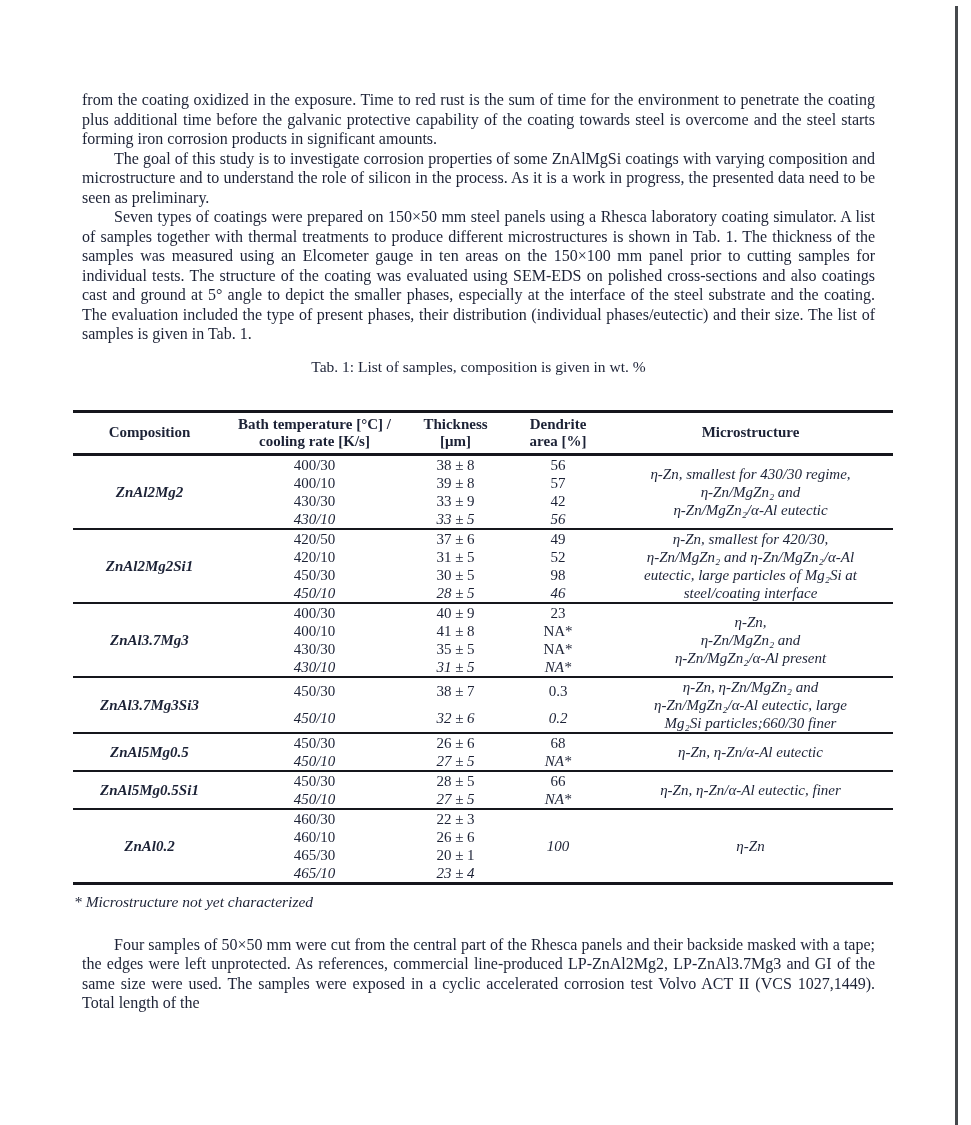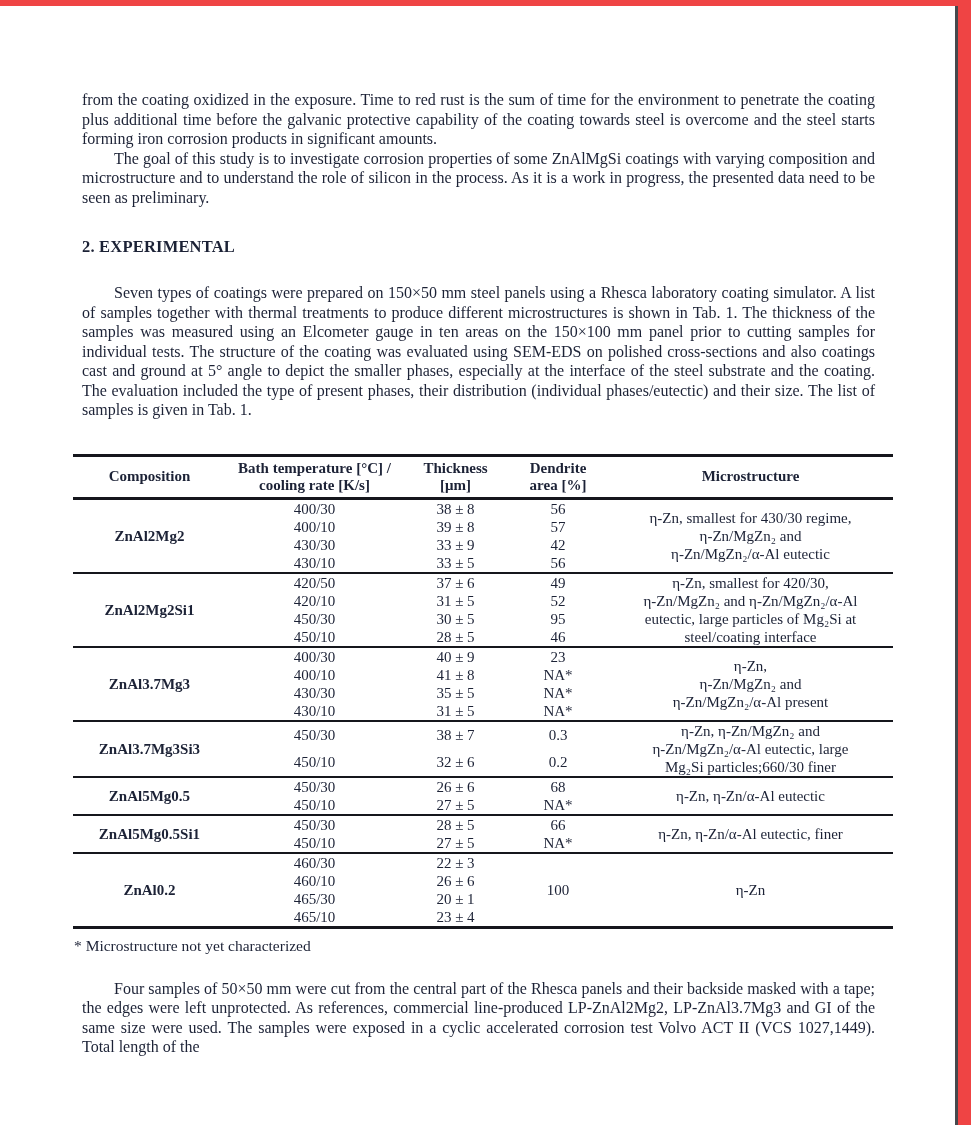--- a/index.html
+++ b/index.html
@@ -3,21 +3,21 @@
 <meta charset="utf-8">
 <style>
   html,body{margin:0;padding:0;}
   body{
     width:971px;height:1125px;
     background:#dde8ec;
     font-family:"Liberation Serif","DejaVu Serif",serif;
     color:#1c2236;
     -webkit-font-smoothing:antialiased;
   }
-  .frame{position:relative;width:971px;height:1125px;overflow:hidden;background:#ef4444;}
+  .frame{position:relative;width:971px;height:1125px;overflow:hidden;background:#ffffff;}
   .page{
     position:absolute;left:0;top:6px;width:958px;height:1119px;
     background:#ffffff;border-right:3px solid #46494d;box-sizing:border-box;
   }
   .content{padding:84px 80px 0 82px;}
   p{margin:0;text-align:justify;font-size:16px;line-height:1.22;}
   p.indent{text-indent:32px;}
   .section-heading{
     font-weight:bold;font-size:16.5px;margin:30px 0 26px 0;letter-spacing:.2px;
   }
@@ -33,40 +33,40 @@
   table.samples th{
     font-weight:bold;text-align:center;vertical-align:middle;
     border-bottom:3px solid #15161c;padding:3px 2px;white-space:pre-line;
     font-size:15px;line-height:17px;
   }
   table.samples td{
     text-align:center;vertical-align:middle;padding:0 2px;
   }
   table.samples td.comp{font-weight:bold;}
   table.samples td.micro{white-space:pre-line;}
-  table.samples td.gb{border-bottom:2.5px solid #15161c;}
+  table.samples td.gb{border-bottom:2.5px solid #15161c;font-style:italic;}
   .footnote{
-    font-size:15.5px;margin:8px 0 0 -8px;text-align:left;
+    font-style:italic;font-size:15.5px;margin:8px 0 0 -8px;text-align:left;
   }
   .para-last{margin-top:24px;}
 </style>
 </head>
 <body>
 
 <div class="frame">
   <div class="page">
     <div class="content">
 
       <p>from the coating oxidized in the exposure. Time to red rust is the sum of time for the environment to penetrate the coating plus additional time before the galvanic protective capability of the coating towards steel is overcome and the steel starts forming iron corrosion products in significant amounts.</p>
       <p class="indent">The goal of this study is to investigate corrosion properties of some ZnAlMgSi coatings with varying composition and microstructure and to understand the role of silicon in the process. As it is a work in progress, the presented data need to be seen as preliminary.</p>
 
-      <div class="section-heading">2. EXPERIMENTAL</div>
 
       <p class="indent">Seven types of coatings were prepared on 150×50 mm steel panels using a Rhesca laboratory coating simulator. A list of samples together with thermal treatments to produce different microstructures is shown in Tab. 1. The thickness of the samples was measured using an Elcometer gauge in ten areas on the 150×100 mm panel prior to cutting samples for individual tests. The structure of the coating was evaluated using SEM-EDS on polished cross-sections and also coatings cast and ground at 5° angle to depict the smaller phases, especially at the interface of the steel substrate and the coating. The evaluation included the type of present phases, their distribution (individual phases/eutectic) and their size. The list of samples is given in Tab. 1.</p>
 
+      <div class="table-caption">Tab. 1: List of samples, composition is given in wt. %</div>
 
       <div class="table-wrap">
         <table class="samples">
           <colgroup>
             <col style="width:153px">
             <col style="width:177px">
             <col style="width:105px">
             <col style="width:100px">
             <col style="width:285px">
           </colgroup>
@@ -118,21 +118,21 @@
 steel/coating interface</td>
               </tr>
               <tr>
                 <td>420/10</td>
                 <td>31 ± 5</td>
                 <td>52</td>
               </tr>
               <tr>
                 <td>450/30</td>
                 <td>30 ± 5</td>
-                <td>95</td>
+                <td>98</td>
               </tr>
               <tr>
                 <td class="gb">450/10</td>
                 <td class="gb">28 ± 5</td>
                 <td class="gb">46</td>
               </tr>
               <tr>
                 <td class="comp gb" rowspan="4">ZnAl3.7Mg3</td>
                 <td>400/30</td>
                 <td>40 ± 9</td>

